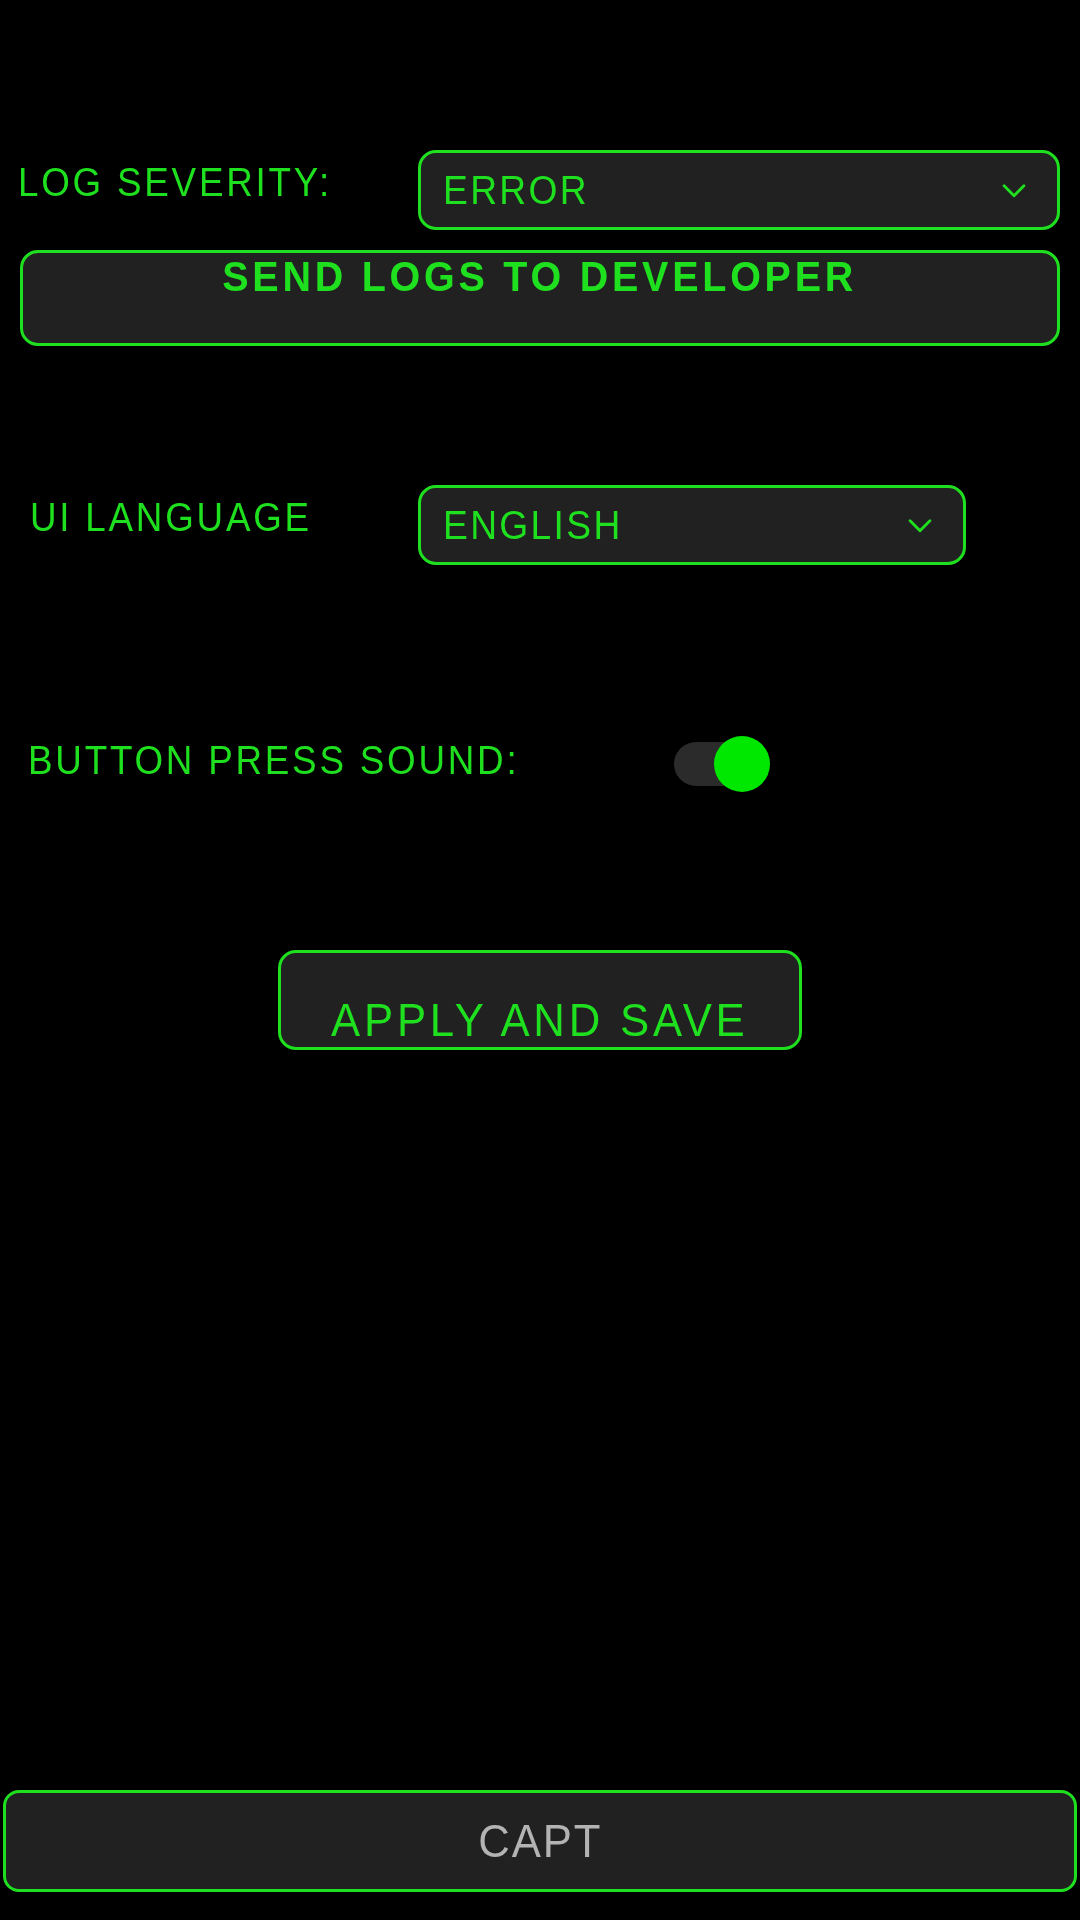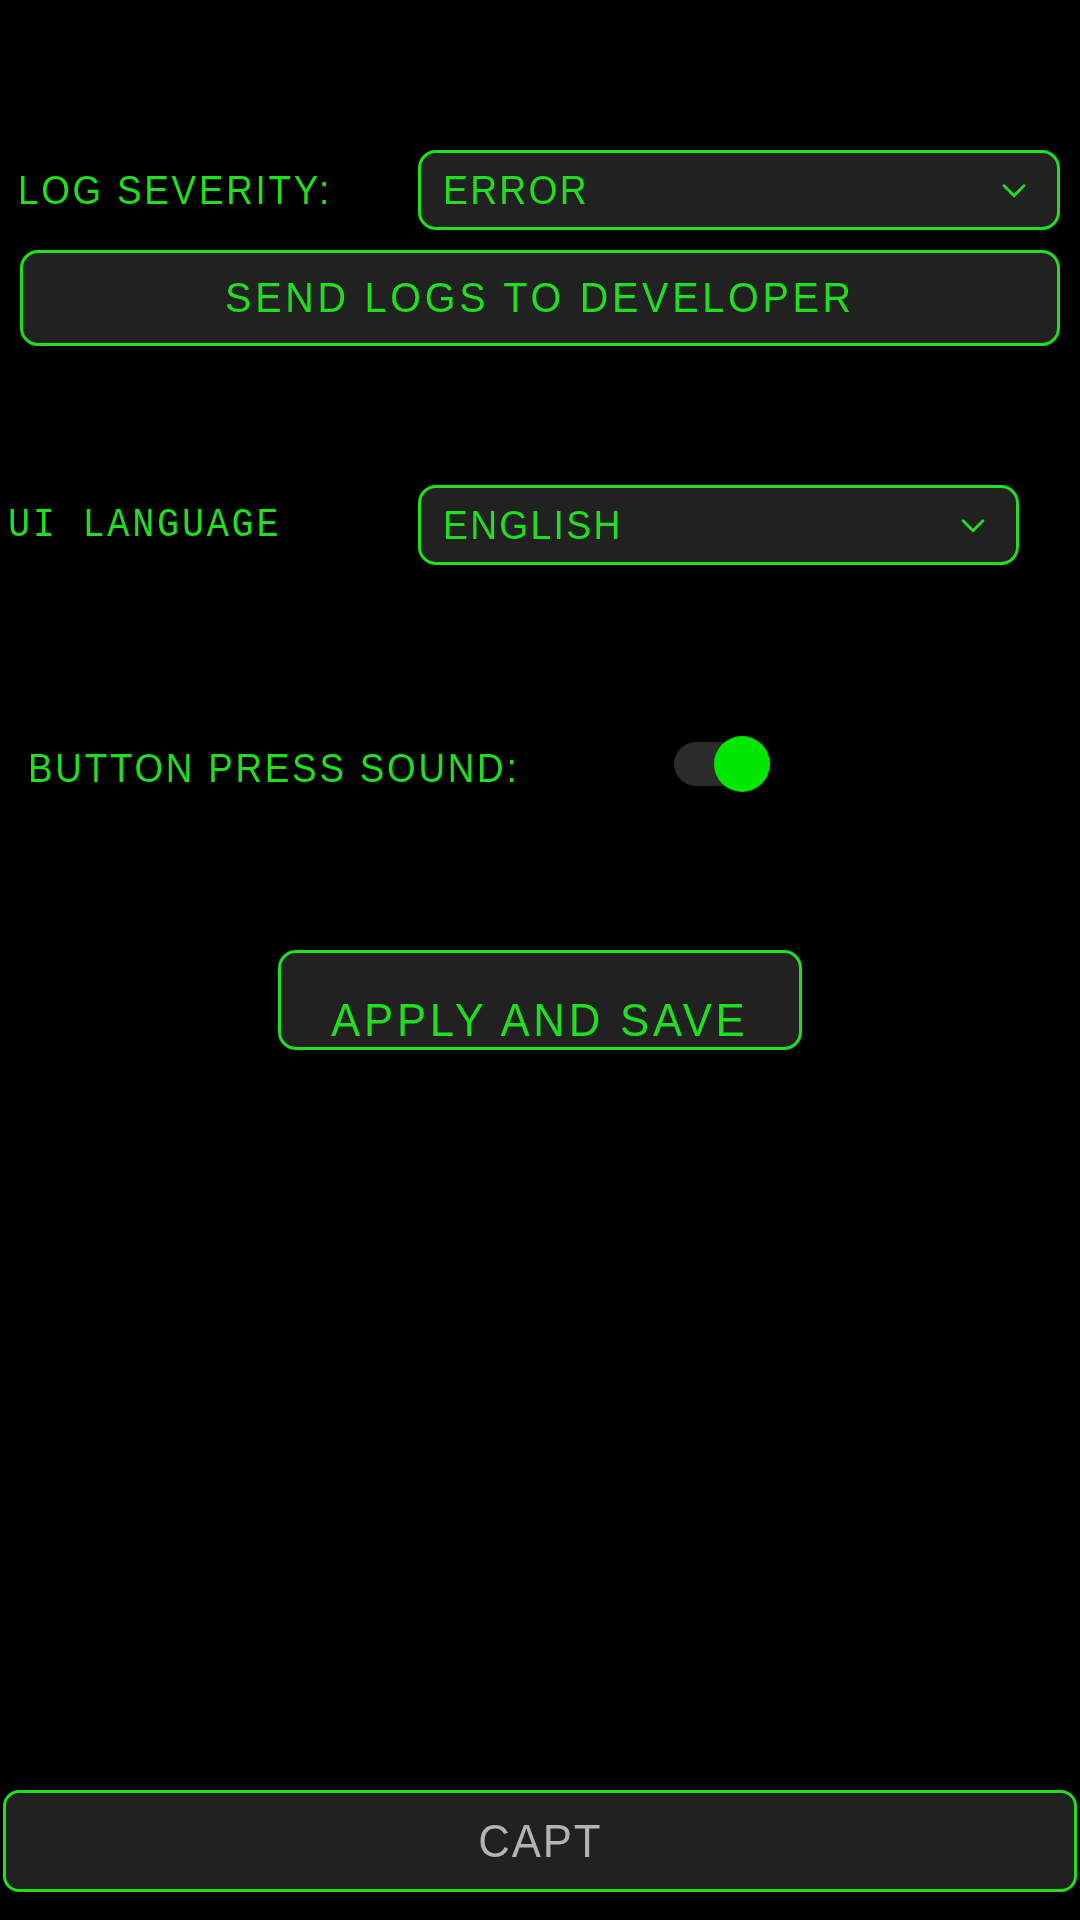--- a/index.html
+++ b/index.html
@@ -23,21 +23,20 @@
   .neon-box {
     background: #212121;
     border: 3px solid #1fe01f;
     border-radius: 18px;
   }
 
   
   .setting-row {
     position: absolute;
     display: flex;
-    align-items: center;
   }
 
   .row-label {
     color: #1fe01f;
     font-size: 40px;
     letter-spacing: 3.0px;
     font-weight: 400;
     white-space: nowrap;
     transform: scaleX(0.92);
     transform-origin: left center;
@@ -68,23 +67,24 @@
     height: 34px;
     flex: 0 0 auto;
     display: block;
   }
   .chevron svg { display: block; width: 100%; height: 100%; }
 
   
   .wide-button {
     position: absolute;
     display: flex;
-    align-items: center;
+    align-items: flex-start;
     justify-content: center;
     cursor: pointer;
+    font-weight: bold;
   }
 
   .wide-button-label {
     color: #1fe01f;
     font-size: 42px;
     letter-spacing: 4px;
     white-space: nowrap;
     transform: scaleX(0.94);
   }
 
@@ -178,25 +178,25 @@
     <svg viewBox="0 0 24 24" fill="none" stroke="#1fe01f" stroke-width="2" stroke-linecap="round" stroke-linejoin="round">
       <polyline points="5,9 12,16 19,9"></polyline>
     </svg>
   </span>
 </div>
 
 <div class="wide-button neon-box" style="left:20px; top:250px; width:1040px; height:96px;">
   <span class="wide-button-label">SEND LOGS TO DEVELOPER</span>
 </div>
 
-<div class="setting-row" style="left:8px; top:495px; width:400px; height:60px;font-family:Liberation Mono, monospace;">
+<div class="setting-row" style="left:30px; top:495px; width:400px; height:60px;">
   <span class="row-label">UI LANGUAGE</span>
 </div>
 
-<div class="dropdown neon-box" style="left:418px; top:485px; width:601px;justify-content:center;">
+<div class="dropdown neon-box" style="left:418px; top:485px; width:548px;justify-content:center;">
   <span class="dropdown-value">ENGLISH</span>
   <span class="chevron">
     <svg viewBox="0 0 24 24" fill="none" stroke="#1fe01f" stroke-width="2" stroke-linecap="round" stroke-linejoin="round">
       <polyline points="5,9 12,16 19,9"></polyline>
     </svg>
   </span>
 </div>
 
 <div class="setting-row" style="left:28px; top:738px; width:620px; height:60px;">
   <span class="row-label">BUTTON PRESS SOUND:</span>

